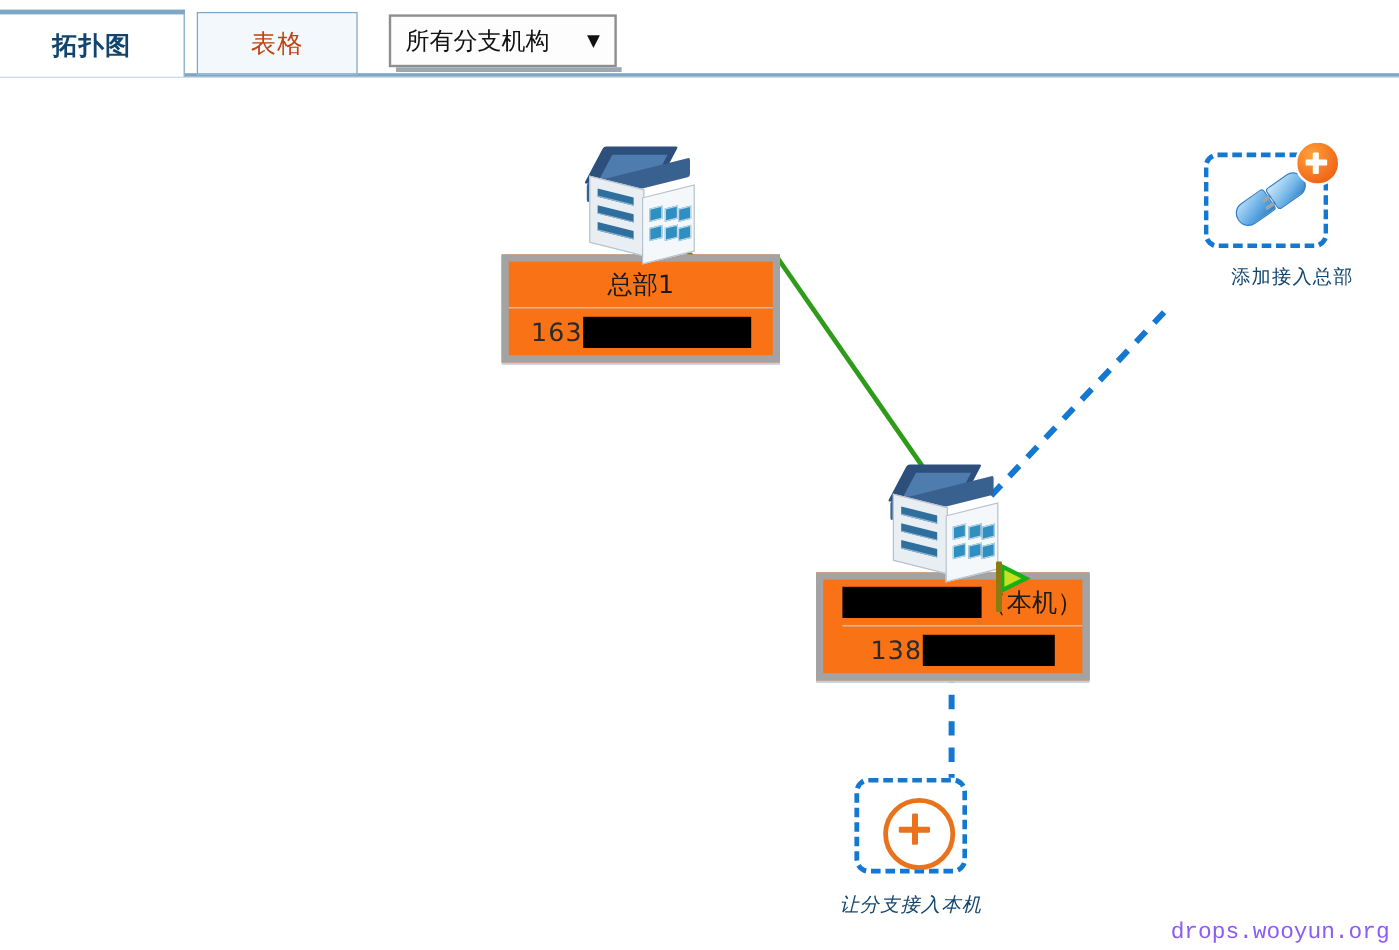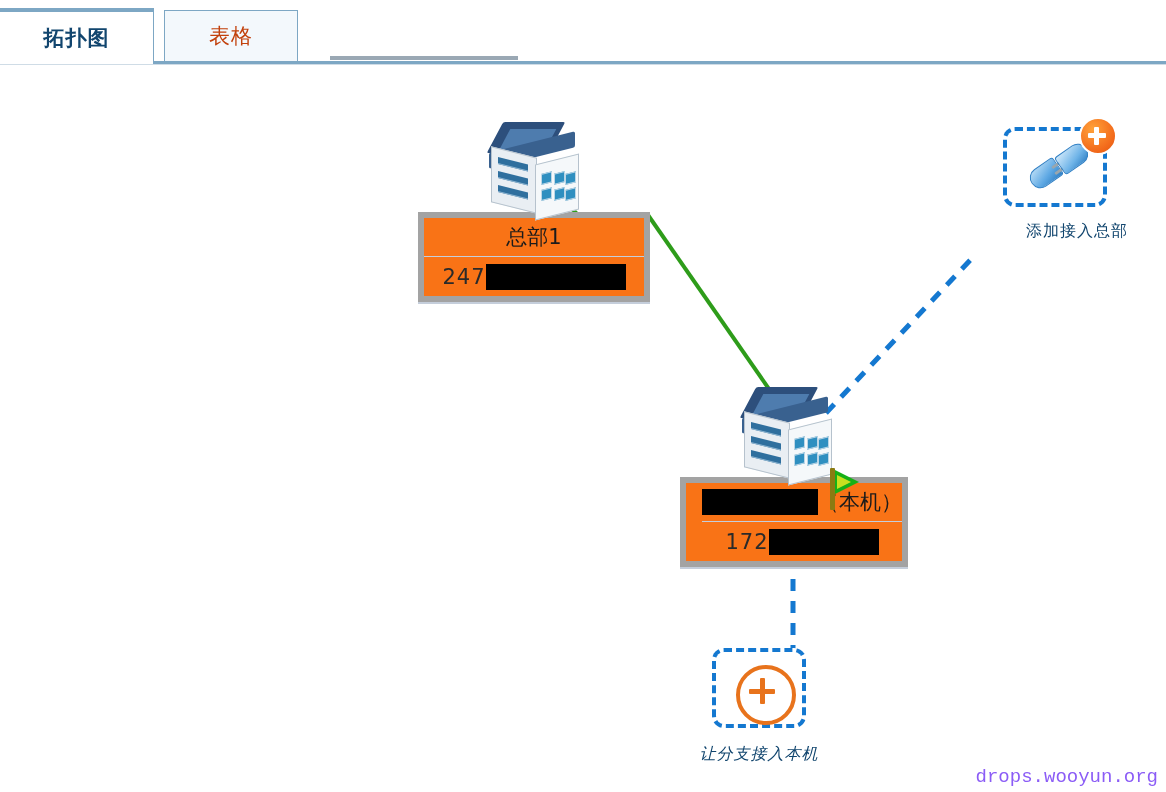--- a/index.html
+++ b/index.html
@@ -297,20 +297,24 @@
 
   <div id="tab-topology" class="tab">
     <span>拓扑图</span>
   </div>
 
   <div id="tab-table" class="tab">
     <span>表格</span>
   </div>
 
   <div id="branch-select-shadow"></div>
+  <div id="branch-select">
+    <span id="branch-select-value">所有分支机构</span>
+    <span id="branch-select-caret">▼</span>
+  </div>
 
   <div id="tabbar-rule"></div>
   <div id="tabbar-rule-soft"></div>
 </div>
 
 <div id="canvas">
 
   <svg id="links" viewBox="0 0 1166 727" xmlns="http://www.w3.org/2000/svg">
 
     <line x1="558" y1="130" x2="578" y2="150" stroke="#2e9c1a" stroke-width="4"></line>
@@ -339,21 +343,21 @@
       <div class="win-r" style="left:29px; top:16px"></div>
       <div class="win-r" style="left:5px;  top:26px"></div>
       <div class="win-r" style="left:18px; top:29px"></div>
       <div class="win-r" style="left:29px; top:32px"></div>
     </div>
   </div>
 
   <div id="node-hq-box" class="node-box">
     <div class="node-row node-row-title">总部1</div>
     <div class="node-row">
-      <span class="ip-prefix">247</span>
+      <span class="ip-prefix">163</span>
       <span class="redact" style="width:140px"></span>
     </div>
   </div>
 
   <div id="bld-self" class="building">
     <div class="bld-roof-back"></div>
     <div class="bld-roof-top"></div>
     <div class="bld-roof-mid"></div>
     <div class="bld-left">
       <div class="win-l" style="top:8px"></div>
@@ -375,21 +379,21 @@
     <div id="flag-tri"></div>
     <div id="flag-tri-in"></div>
   </div>
 
   <div id="node-self-box" class="node-box">
     <div class="node-row node-row-title">
       <span class="redact" style="width:122px"></span>
       <span>（本机）</span>
     </div>
     <div class="node-row">
-      <span class="ip-prefix">172</span>
+      <span class="ip-prefix">138</span>
       <span class="redact" style="width:110px"></span>
     </div>
   </div>
 
   <div id="add-hq" class="add-slot">
     <div class="add-box">
       <div id="plug-a"></div>
       <div id="plug-pin1"></div>
       <div id="plug-pin2"></div>
       <div id="plug-b"></div>

